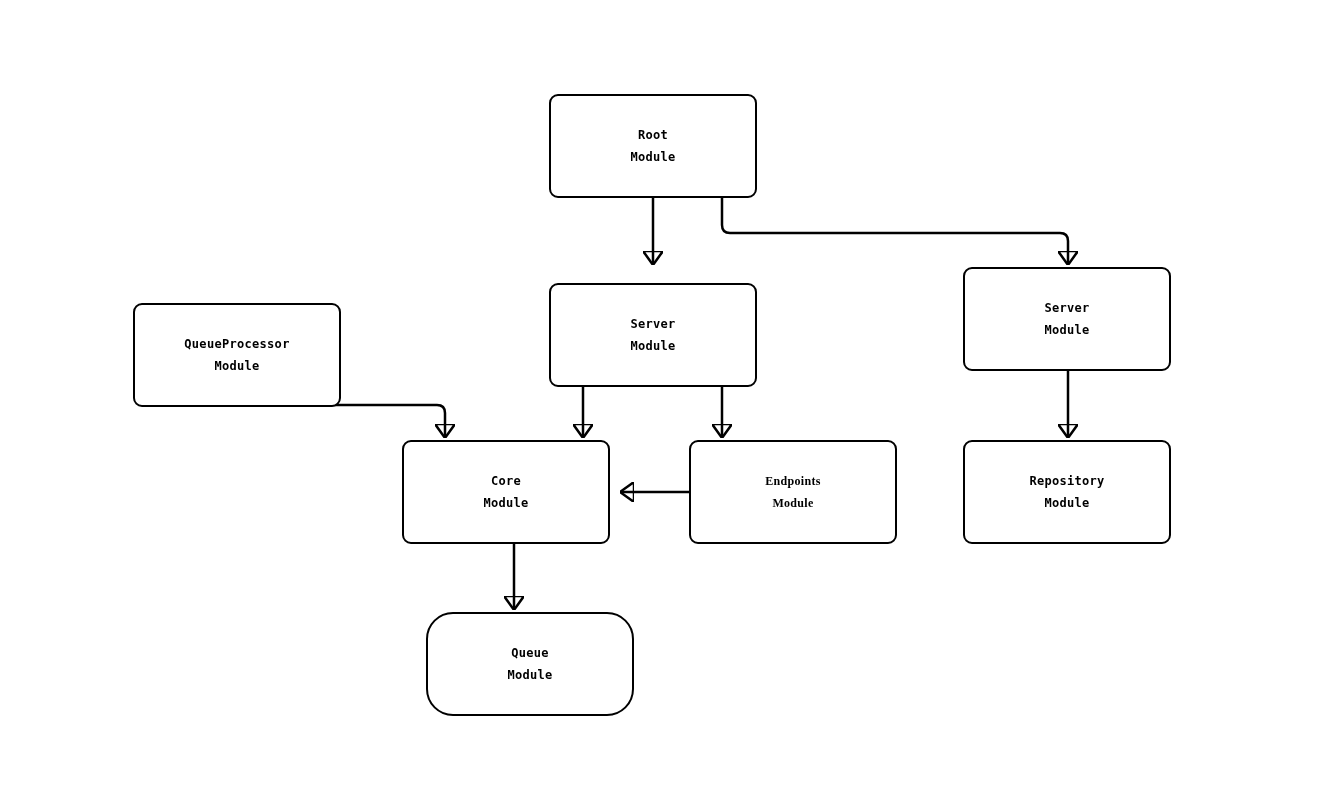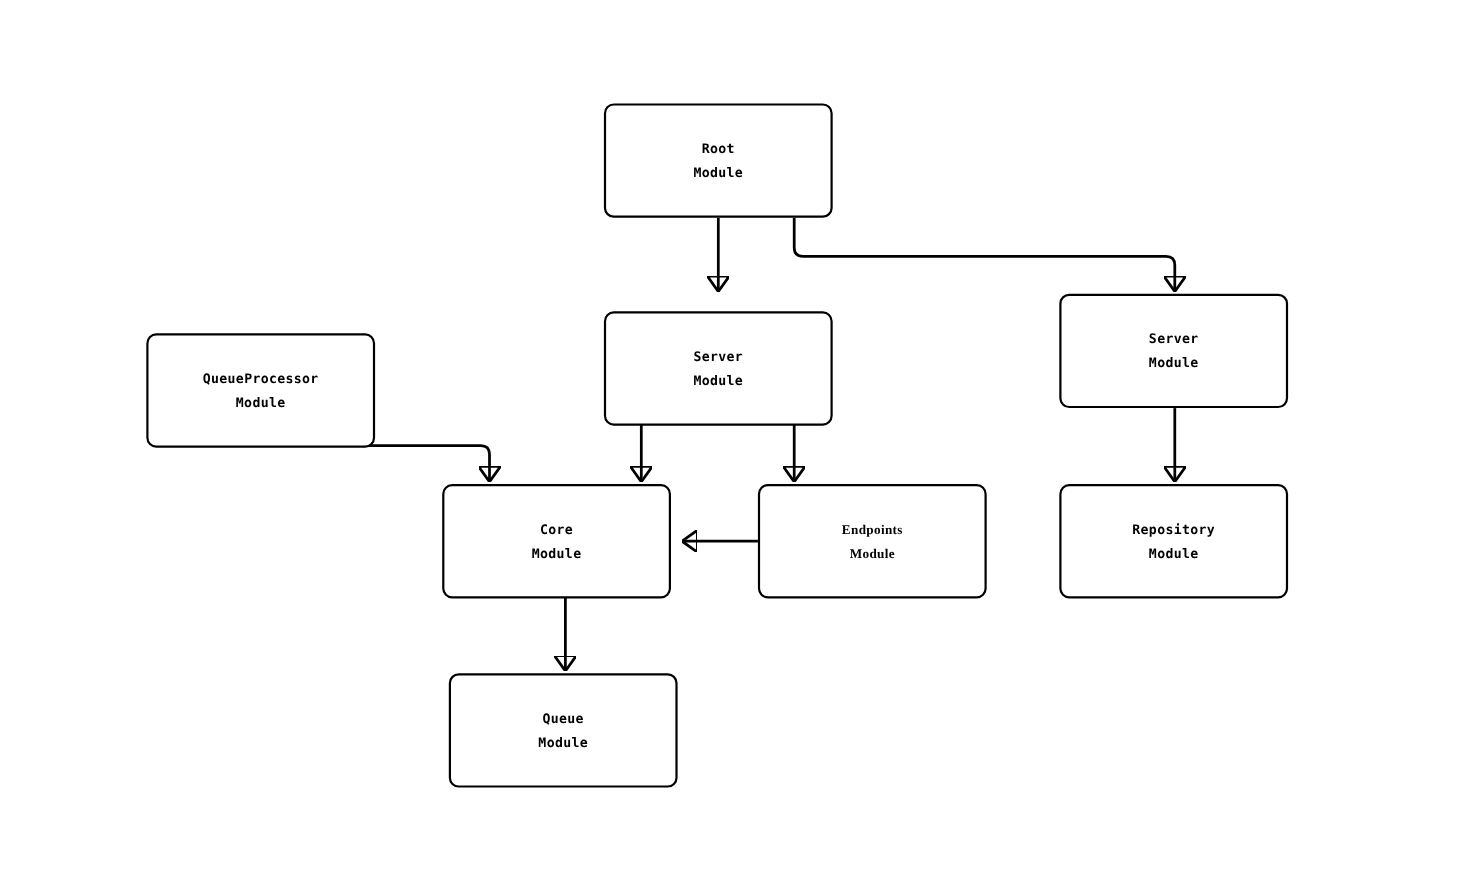--- a/index.html
+++ b/index.html
@@ -47,21 +47,21 @@
     white-space: pre-line;
     letter-spacing: 0.3px;
   }
   .node-root        { left: 549px;  top: 94px;  }
   .node-queueproc   { left: 133px;  top: 267px; margin-top: 36px; }
   .node-server      { left: 549px;  top: 283px; }
   .node-global      { left: 963px;  top: 267px; }
   .node-core        { left: 402px;  top: 440px; }
   .node-endpoints   { left: 689px;  top: 440px; font-family: Liberation Serif, serif; }
   .node-repository  { left: 963px;  top: 440px; }
-  .node-queue       { left: 408px;  top: 612px; }
+  .node-queue       { left: 426px;  top: 612px; border-radius: 27px; }
 </style>
 </head>
 <body>
 
 <div class="canvas">
 
   <svg class="edges" viewBox="0 0 1337 809" xmlns="http://www.w3.org/2000/svg">
     <defs>
       <marker id="arrow" viewBox="0 0 14 20" refX="13" refY="10" markerWidth="14" markerHeight="20" markerUnits="userSpaceOnUse" orient="auto">
         <path d="M0,0 L14,10 L0,20 Z" fill="#000000" stroke="none"></path>

